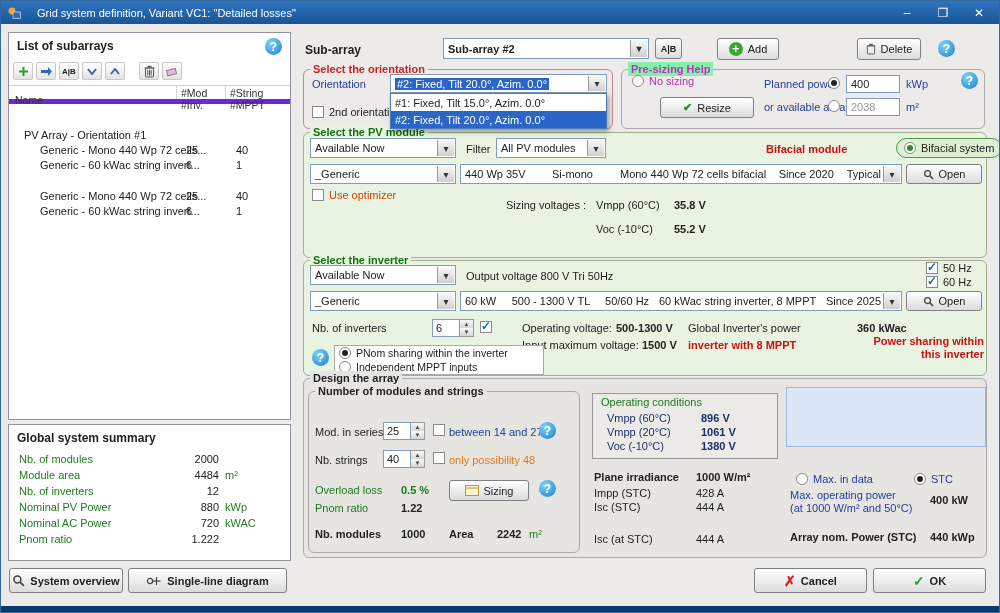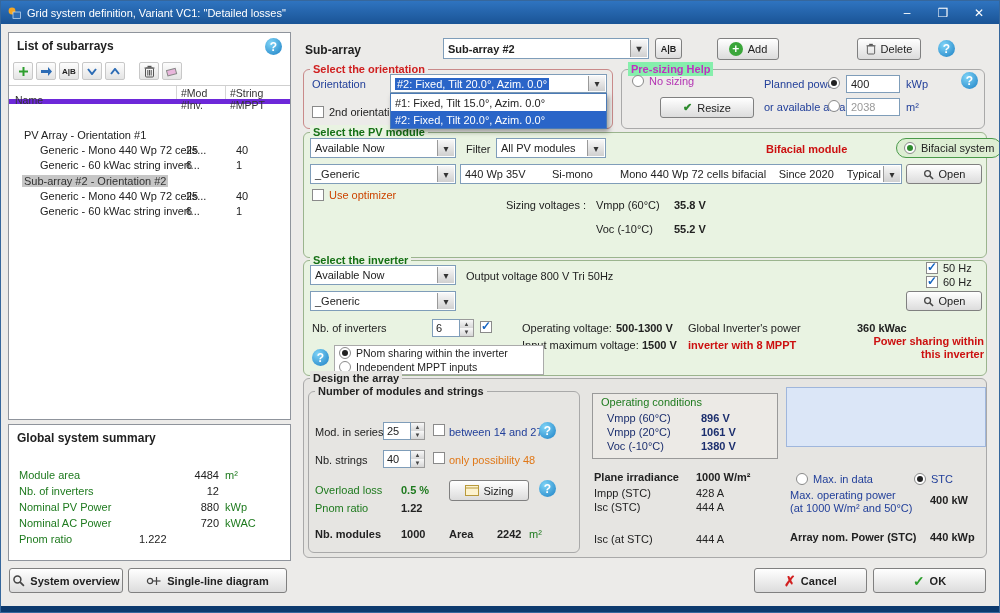--- a/index.html
+++ b/index.html
@@ -1,18 +1,18 @@
 <!DOCTYPE html>
 <html><head>
 <meta charset="utf-8">
 <style>
   *{margin:0;padding:0;box-sizing:border-box}
   body{font-family:"Liberation Sans",sans-serif;background:#555}
   .window{position:relative;width:1000px;height:613px;background:#ecebe9;border:1px solid #36679c;overflow:hidden;font-size:11px;color:#222}
-  .titlebar{position:absolute;left:0;top:0;right:0;height:23px;background:linear-gradient(#2f74c0,#1a5496);display:flex;align-items:center;color:#fff;padding:0 2px 0 6px;gap:6px}
+  .titlebar{position:absolute;left:0;top:0;right:0;height:23px;background:linear-gradient(#2f74c0,#1a5496);display:flex;align-items:center;color:#fff;padding:0 2px 0 6px;gap:16px}
   .wtitle{font-size:11px;white-space:nowrap}
   .wctl{margin-left:auto;display:flex}
   .wbtn{width:36px;height:21px;display:flex;align-items:center;justify-content:center;font-size:12px;color:#fff;cursor:default}
   .bstrip{position:absolute;left:0;right:0;bottom:0;height:6px;background:#0d3a6e}
   .panel{position:absolute;background:#fff;border:1px solid #8f949c}
   .ptitle{position:absolute;top:6px;left:8px;font-size:12px;font-weight:bold}
   .help{position:absolute;width:17px;height:17px;border-radius:50%;background:radial-gradient(circle at 35% 30%,#7fd4f7,#1b7fc4);color:#fff;font-weight:bold;font-size:12px;display:flex;align-items:center;justify-content:center;cursor:default}
   .grp{position:absolute;border:1px solid #a9a9a9;border-radius:6px}
   .lg{position:absolute;top:-8px;left:6px;padding:0 3px;font-size:11px;font-weight:bold;line-height:14px;white-space:nowrap}
   .combo{position:absolute;height:20px;background:#fff;border:1px solid #7f9db9;display:flex;align-items:center;padding:0 20px 0 4px;overflow:hidden;white-space:nowrap;cursor:default}
@@ -129,37 +129,38 @@
     <div class="trow" style="top:110px">
       <span style="left:30px">Generic - Mono 440 Wp 72 cells...</span>
       <span style="left:176px">25</span>
       <span style="left:226px">40</span>
     </div>
     <div class="trow" style="top:125px">
       <span style="left:30px">Generic - 60 kWac string invert...</span>
       <span style="left:176px">6</span>
       <span style="left:226px">1</span>
     </div>
-    <div class="trow" style="top:141px">
-      <span class="selrow" style="left:12px;color:#333">Sub-array #2 - Orientation #2</span>
-    </div>
     <div class="trow" style="top:156px">
       <span style="left:30px">Generic - Mono 440 Wp 72 cells...</span>
       <span style="left:176px">25</span>
       <span style="left:226px">40</span>
     </div>
     <div class="trow" style="top:171px">
       <span style="left:30px">Generic - 60 kWac string invert...</span>
       <span style="left:176px">6</span>
       <span style="left:226px">1</span>
     </div>
   </div>
 
   <div class="panel" style="left:7px;top:423px;width:283px;height:137px">
     <div class="ptitle">Global system summary</div>
+    <div class="srow" style="top:28px">
+      <span class="grn">Nb. of modules</span>
+      <span style="left:120px;width:80px;text-align:right">2000</span>
+    </div>
     <div class="srow" style="top:44px">
       <span class="grn">Module area</span>
       <span style="left:120px;width:80px;text-align:right">4484</span>
       <span class="grn" style="left:206px">m²</span>
     </div>
     <div class="srow" style="top:60px">
       <span class="grn">Nb. of inverters</span>
       <span style="left:120px;width:80px;text-align:right">12</span>
     </div>
     <div class="srow" style="top:76px">
@@ -167,21 +168,21 @@
       <span style="left:120px;width:80px;text-align:right">880</span>
       <span class="grn" style="left:206px">kWp</span>
     </div>
     <div class="srow" style="top:92px">
       <span class="grn">Nominal AC Power</span>
       <span style="left:120px;width:80px;text-align:right">720</span>
       <span class="grn" style="left:206px">kWAC</span>
     </div>
     <div class="srow" style="top:108px">
       <span class="grn">Pnom ratio</span>
-      <span style="left:120px;width:80px;text-align:left">1.222</span>
+      <span style="left:120px;width:80px;text-align:right">1.222</span>
     </div>
   </div>
 
   <div style="position:absolute;left:296px;top:31px;width:697px;height:529px">
 
     <span class="lbl b" style="left:8px;top:11px;font-size:12px">Sub-array</span>
     <div class="combo b" style="left:146px;top:6px;width:206px;height:21px">
         <span>Sub-array #2</span>
       </div>
     <div class="btn" style="left:358px;top:6px;width:27px;height:21px;font-size:9px;font-weight:bold">A|B</div>
@@ -288,20 +289,27 @@
         <span class="cb on"></span>
         <span>50 Hz</span>
       </div>
       <div class="hrow" style="left:622px;top:15px">
         <span class="cb on"></span>
         <span>60 Hz</span>
       </div>
       <div class="combo" style="left:6px;top:30px;width:146px">
           <span>_Generic</span>
         </div>
+      <div class="combo" style="left:156px;top:30px;width:442px">
+        <span style="width:52px">60 kW</span>
+        <span style="width:104px">500 - 1300 V TL</span>
+        <span style="width:60px">50/60 Hz</span>
+        <span style="width:186px">60 kWac string inverter, 8 MPPT</span>
+        <span>Since 2025</span>
+      </div>
       <div class="btn" style="left:602px;top:30px;width:76px;height:20px">
         <svg width="11" height="11" viewBox="0 0 12 12">
             <circle cx="5" cy="5" r="3.2" fill="none" stroke="#444" stroke-width="1.4"></circle>
             <line x1="7.5" y1="7.5" x2="11" y2="11" stroke="#444" stroke-width="1.6"></line>
           </svg>
         <span>Open</span>
       </div>
       <span class="lbl" style="left:8px;top:61px">Nb. of inverters</span>
       <div class="spin" style="left:128px;top:58px">
         <span class="num">6</span>

